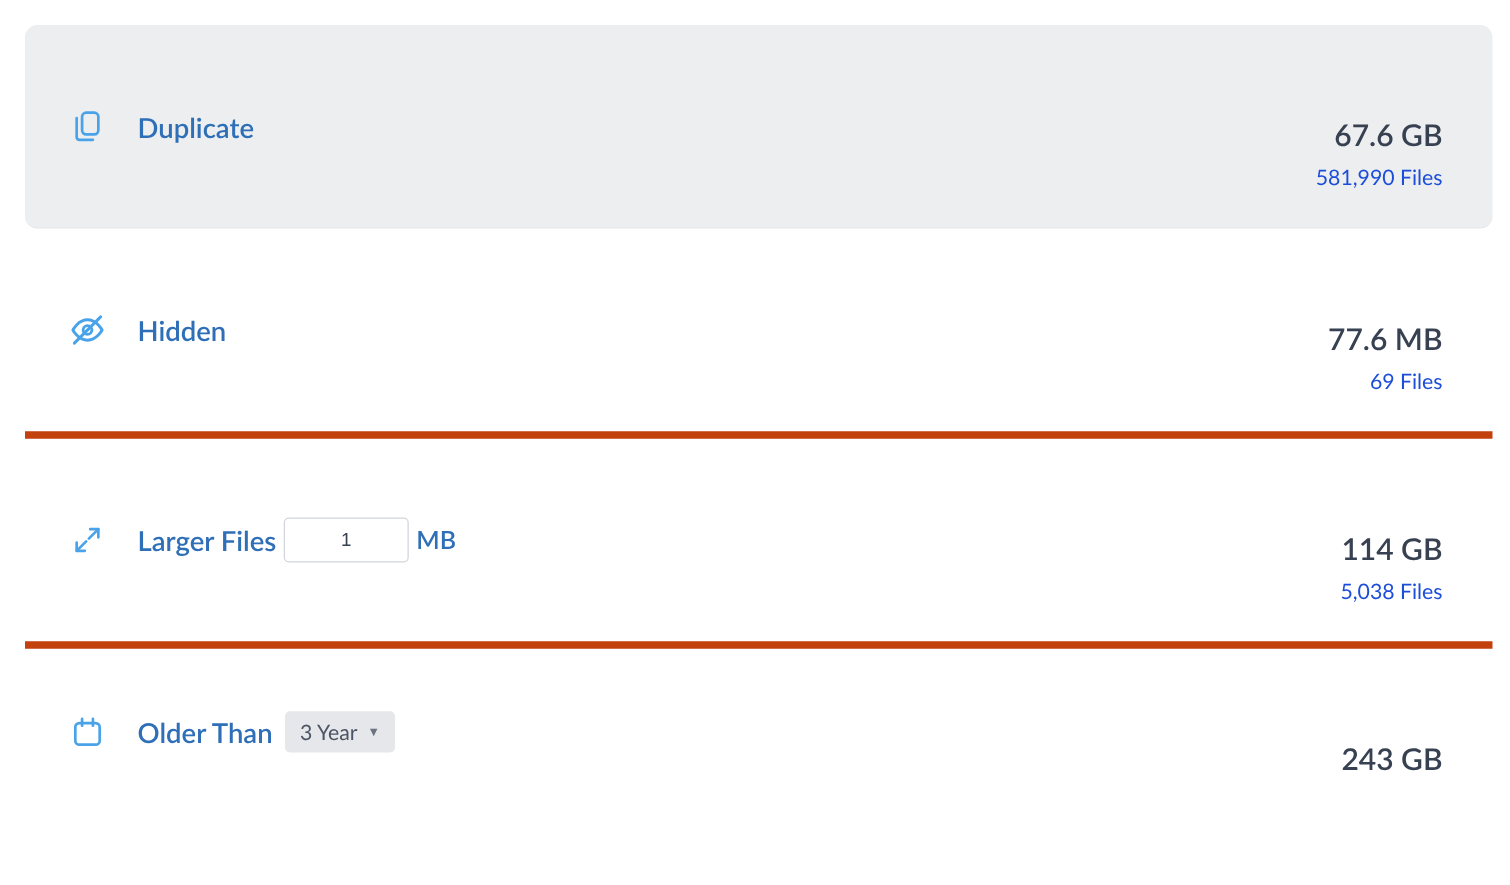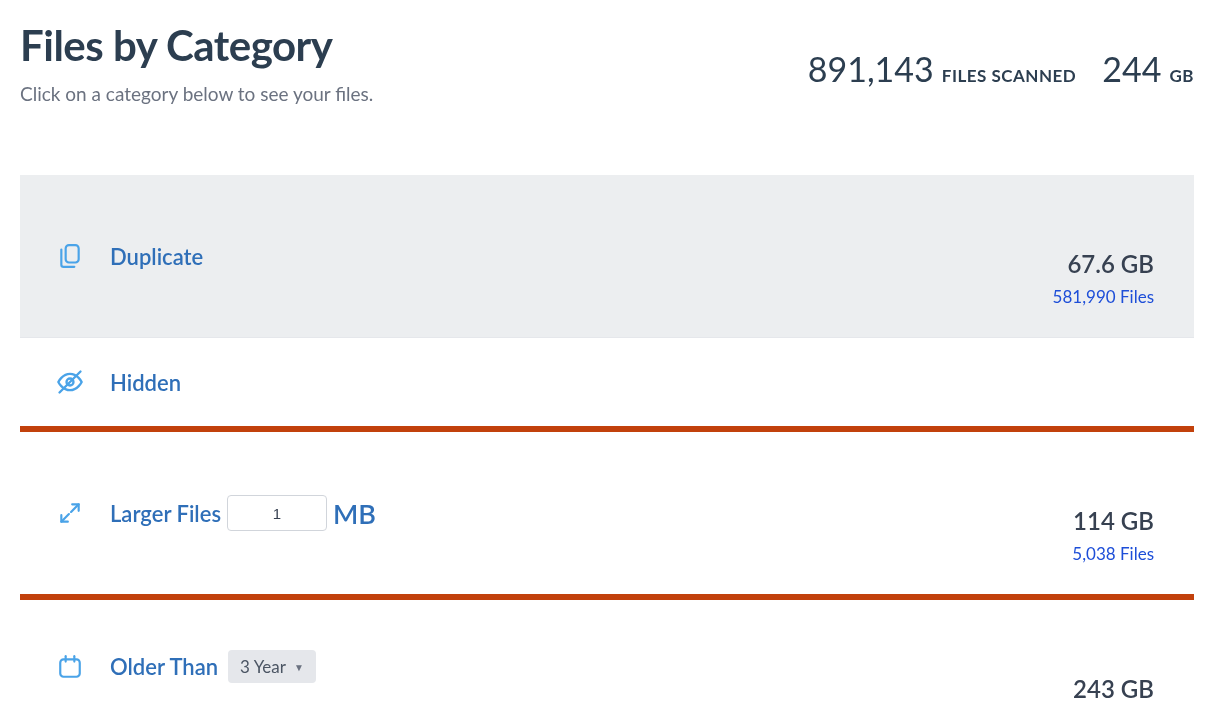--- a/index.html
+++ b/index.html
@@ -68,21 +68,21 @@
     .category-row {
       display: flex;
       align-items: center;
       justify-content: space-between;
       padding: 30px 40px 30px 36px;
       border-bottom: 6px solid #c2410c;
       cursor: pointer;
     }
     .category-row.highlighted {
       background: #eceef0;
-      border-radius: 0;
+      border-radius: 10px;
       border-bottom: 1px solid #e5e7eb;
       text-align: right;
     }
     .category-row.last-visible {
       border-bottom: none;
       padding-bottom: 0;
     }
     .category-left {
       display: flex;
       align-items: center;
@@ -122,21 +122,21 @@
       width: 100px;
       height: 36px;
       border: 1px solid #d1d5db;
       border-radius: 4px;
       text-align: center;
       font-size: 15px;
       color: #374151;
       margin: 0 6px;
     }
     .unit-label {
-      font-size: 27px;
+      font-size: 20px;
       font-weight: 600;
       color: #2f6fb8;
     }
     .inline-controls {
       display: flex;
       align-items: center;
     }
     .dropdown {
       display: inline-flex;
       align-items: center;
@@ -151,32 +151,20 @@
     }
     .dropdown-caret {
       font-size: 10px;
       color: #6b7280;
     }
   </style>
 </head>
 <body>
 
 <div class="container">
-  <div class="header">
-    <div class="header-left">
-      <h1 class="page-title">Files by Category</h1>
-      <p class="page-subtitle">Click on a category below to see your files.</p>
-    </div>
-    <div class="header-right">
-      <span class="stat-number">891,143</span>
-      <span class="stat-label">FILES SCANNED</span>
-      <span class="stat-number">244</span>
-      <span class="stat-label last">GB</span>
-    </div>
-  </div>
 
   <div class="categories">
 
     <div class="category-row highlighted">
       <div class="category-left">
         <span class="icon-wrap">
           <svg width="26" height="26" viewBox="0 0 24 24" fill="none" stroke="#4aa3e8" stroke-width="2" stroke-linecap="round" stroke-linejoin="round">
             <rect x="8" y="2" width="12" height="16" rx="3"></rect>
             <path d="M4 6v14a2 2 0 0 0 2 2h10"></path>
           </svg>
@@ -192,20 +180,24 @@
     <div class="category-row">
       <div class="category-left">
         <span class="icon-wrap">
           <svg width="28" height="28" viewBox="0 0 24 24" fill="none" stroke="#4aa3e8" stroke-width="2" stroke-linecap="round" stroke-linejoin="round">
             <path d="M2 12s3.5-7 10-7 10 7 10 7-3.5 7-10 7-10-7-10-7z"></path>
             <circle cx="12" cy="12" r="3"></circle>
             <line x1="3" y1="21" x2="21" y2="3"></line>
           </svg>
         </span>
         <span class="category-name">Hidden</span>
+      </div>
+      <div class="category-right">
+        <span class="category-size">77.6 MB</span>
+        <span class="category-files">69 Files</span>
       </div>
     </div>
 
 
     <div class="category-row">
       <div class="category-left">
         <span class="icon-wrap">
           <svg width="26" height="26" viewBox="0 0 24 24" fill="none" stroke="#4aa3e8" stroke-width="2" stroke-linecap="round" stroke-linejoin="round">
             <path d="M14 4h6v6"></path>
             <path d="M20 4l-7 7"></path>

